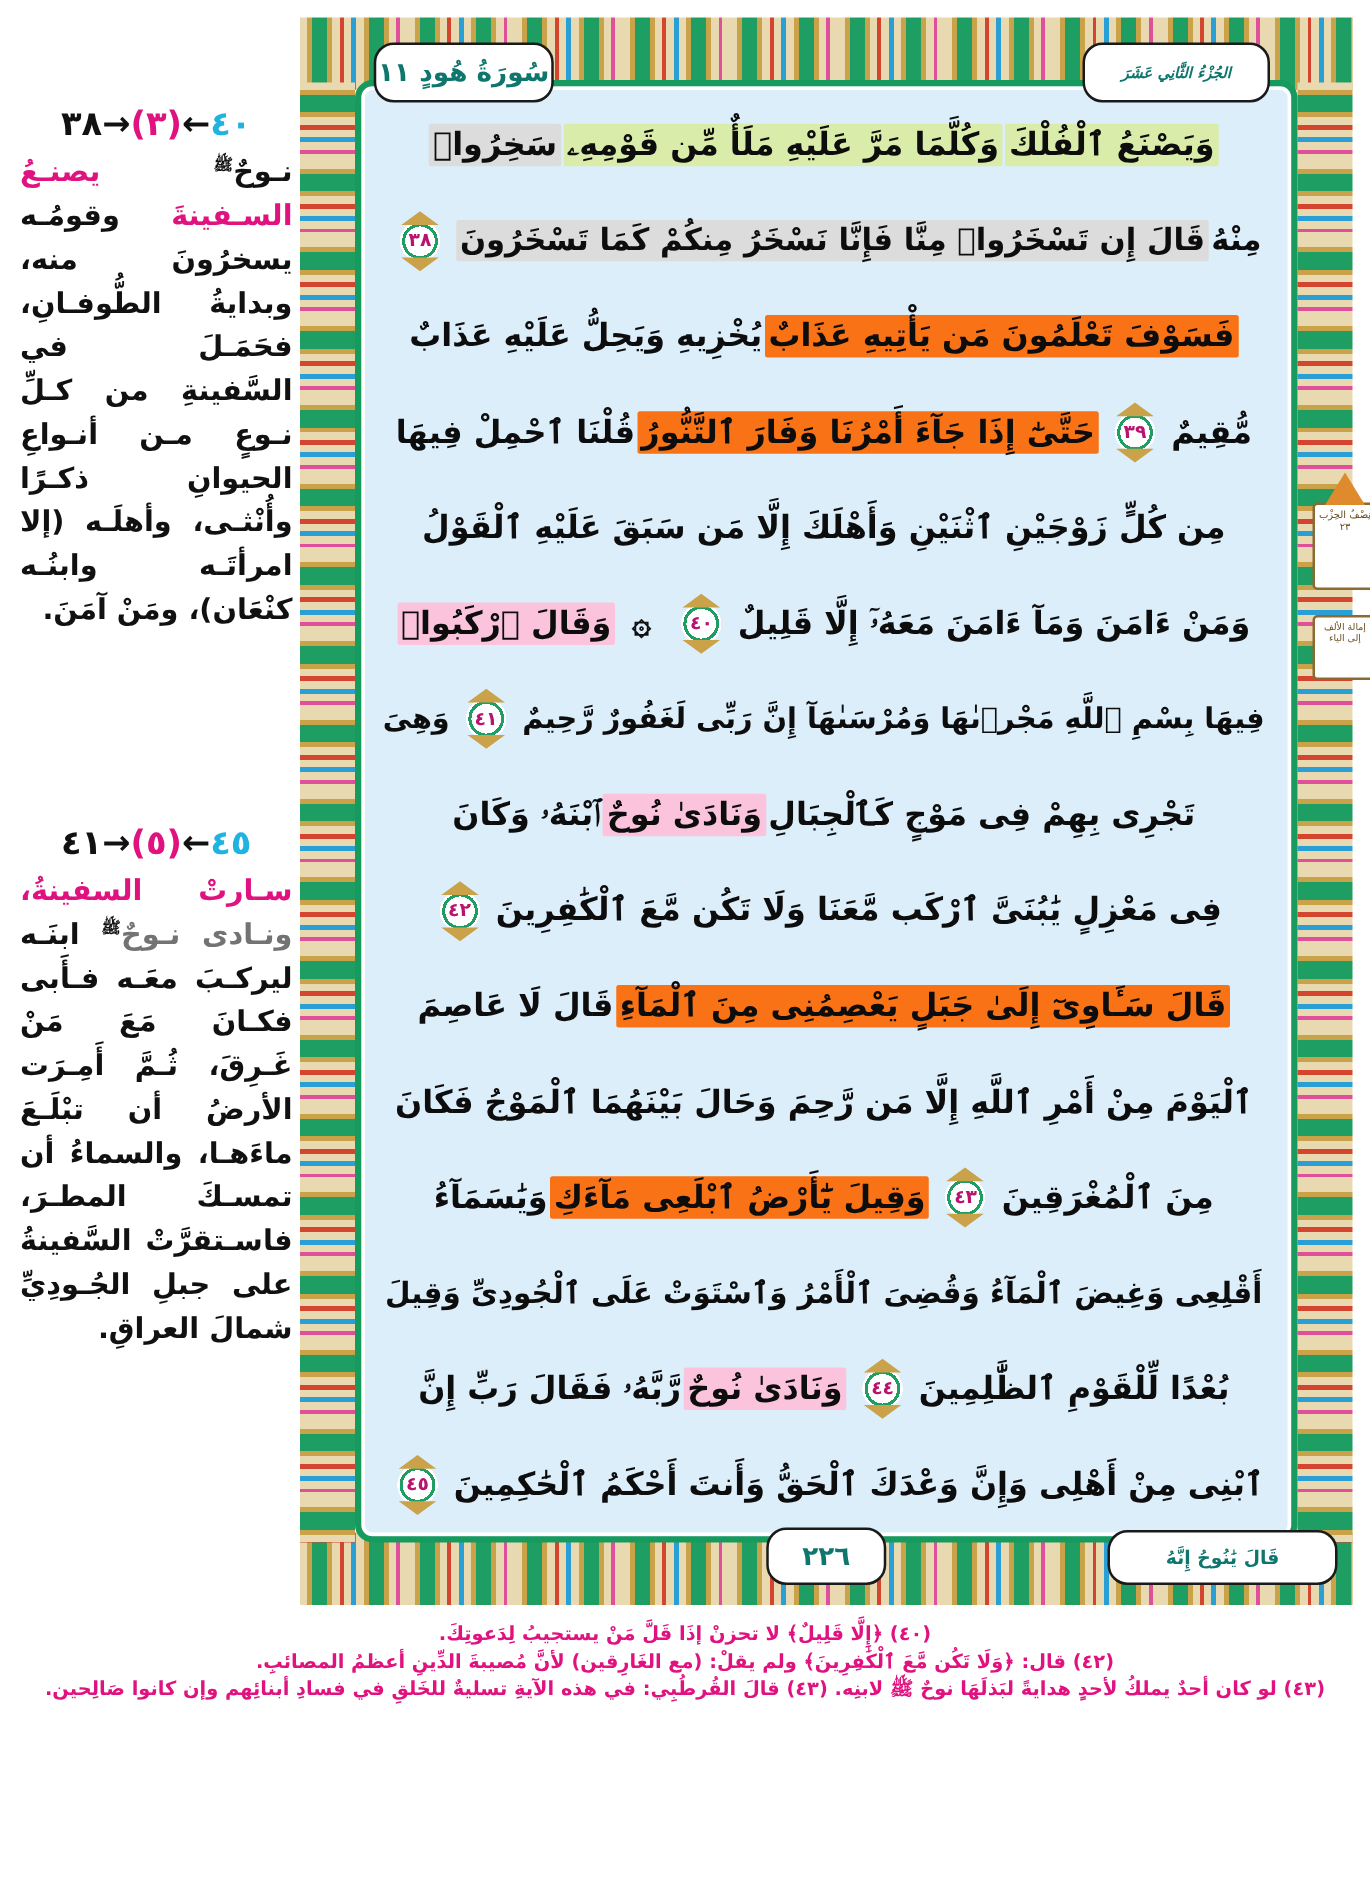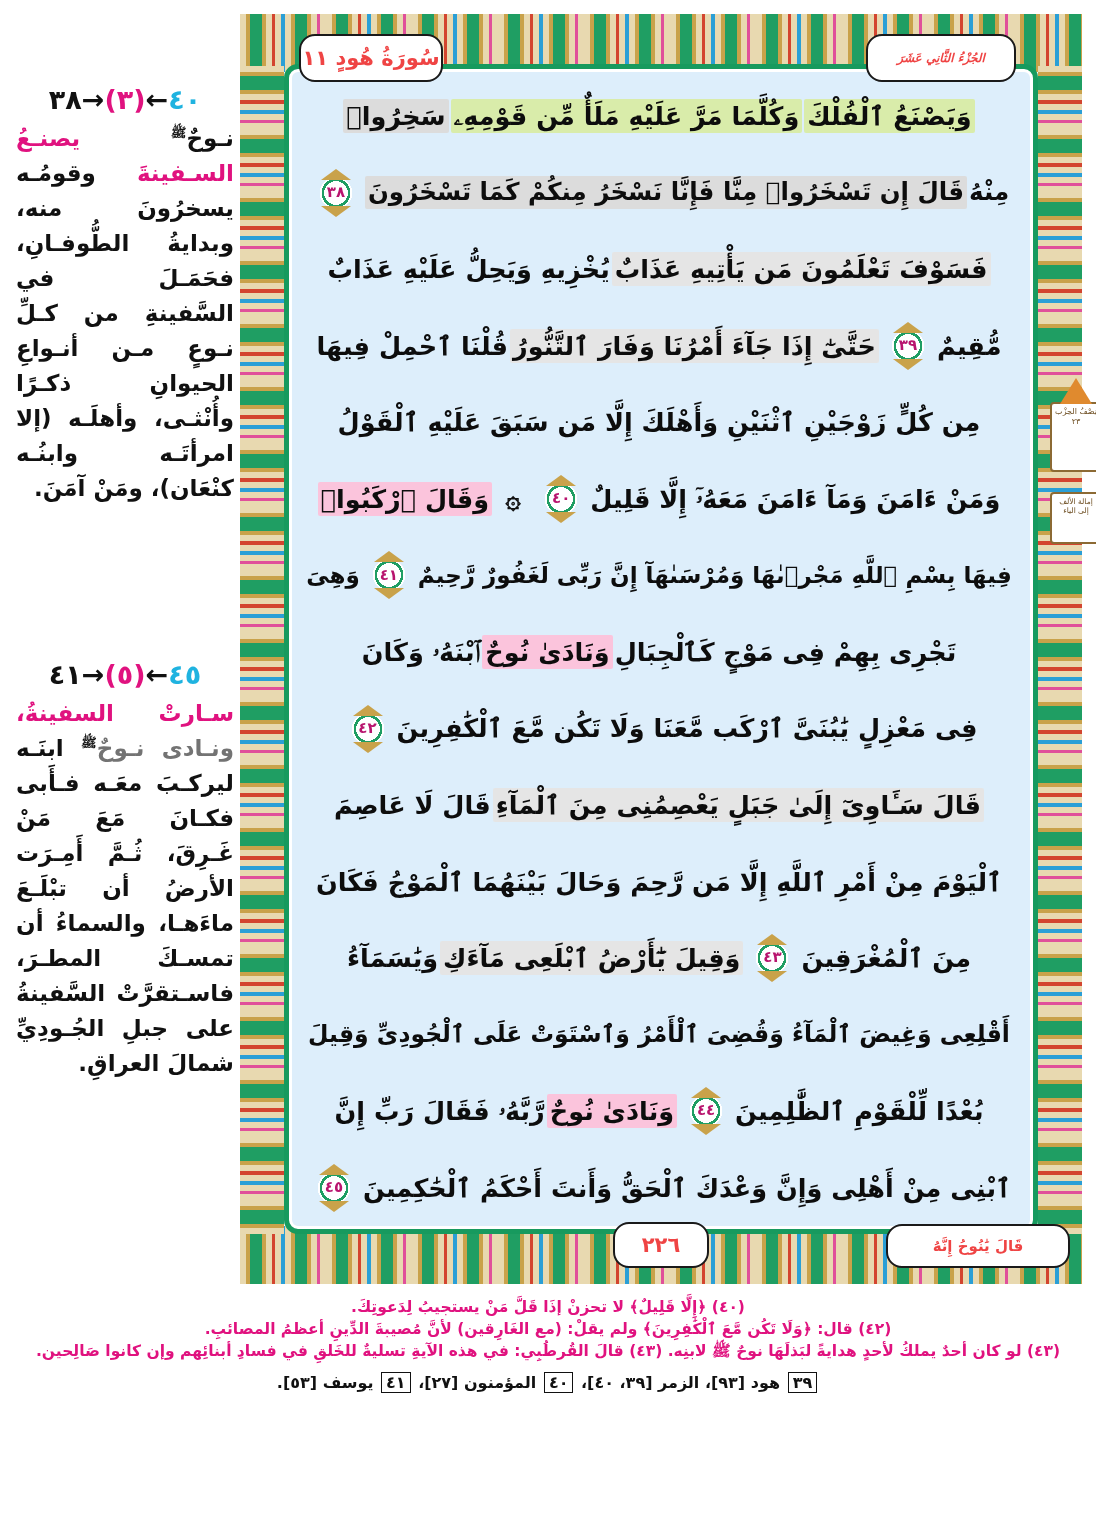--- a/index.html
+++ b/index.html
@@ -71,21 +71,21 @@
   }
 
   
   .cartouche{
     position:absolute;
     background:#fff;
     border:2.5px solid #1a1a1a;
     border-radius:16px;
     display:flex;align-items:center;justify-content:center;
     font-family:"DejaVu Sans","Liberation Sans",sans-serif;
-    color:#ef4444;
+    color:#0f766e;
     z-index:6;
   }
   .cart-surah{left:59px;top:20px;width:140px;height:44px;font-size:21px;font-weight:bold;}
   .cart-juz{right:66px;top:20px;width:146px;height:44px;font-size:12px;font-weight:bold;font-style:italic;}
   .cart-page{left:50%;transform:translateX(-50%);bottom:16px;width:92px;height:42px;font-size:21px;font-weight:bold;}
   .cart-catch{right:12px;bottom:16px;width:180px;height:40px;font-size:15px;font-weight:bold;}
 
   
   .quran-body{
     position:absolute;
@@ -106,21 +106,21 @@
     color:#0d0d0d;
     white-space:nowrap;
     font-family:"DejaVu Sans","Liberation Serif",serif;
     font-weight:600;
     letter-spacing:-0.2px;
     display:flex;align-items:center;
     gap:2px;
   }
   .hl-green{background:#d9ecaa;padding:2px 3px;border-radius:2px;}
   .hl-gray{background:#dcdcdc;padding:2px 3px;border-radius:2px;}
-  .hl-yellow{background:#e5e5e5;padding:2px 3px;border-radius:2px;}
+  .hl-yellow{background:#f97316;padding:2px 3px;border-radius:2px;}
   .hl-pink{background:#fbc4dc;padding:2px 3px;border-radius:2px;}
 
   
   .ayah{
     display:inline-flex;align-items:center;justify-content:center;
     width:44px;height:44px;
     margin:0 5px;
     flex:0 0 auto;
     position:relative;
     font-size:15px;font-weight:bold;
@@ -369,23 +369,15 @@
   </div>
   <div class="marker mk-imala">
     <span>إمالة الألف إلى الياء</span>
   </div>
 
   <div class="footnotes">
     <div class="fn-line">(٤٠) ﴿إِلَّا قَلِيلٌ﴾ لا تحزنْ إذَا قَلَّ مَنْ يستجيبُ لِدَعوتِكَ.</div>
     <div class="fn-line">(٤٢) قال: ﴿وَلَا تَكُن مَّعَ ٱلْكَٰفِرِينَ﴾ ولم يقلْ: (مع الغَارِقين) لأنَّ مُصيبةَ الدِّينِ أعظمُ المصائبِ.</div>
     <div class="fn-line">(٤٣) لو كان أحدٌ يملكُ لأحدٍ هدايةً لبَذلَهَا نوحٌ ﷺ لابنِه. (٤٣) قالَ القُرطُبِي: في هذه الآيةِ تسليةٌ للخَلقِ في فسادِ أبنائِهم وإن كانوا صَالِحين.</div>
 
-    <div class="refs">
-      <span class="refbox">٣٩</span>
-      <span>هود [٩٣]، الزمر [٣٩، ٤٠]،</span>
-      <span class="refbox">٤٠</span>
-      <span>المؤمنون [٢٧]،</span>
-      <span class="refbox">٤١</span>
-      <span>يوسف [٥٣].</span>
-    </div>
   </div>
 
 </div>
 
 </body></html>

